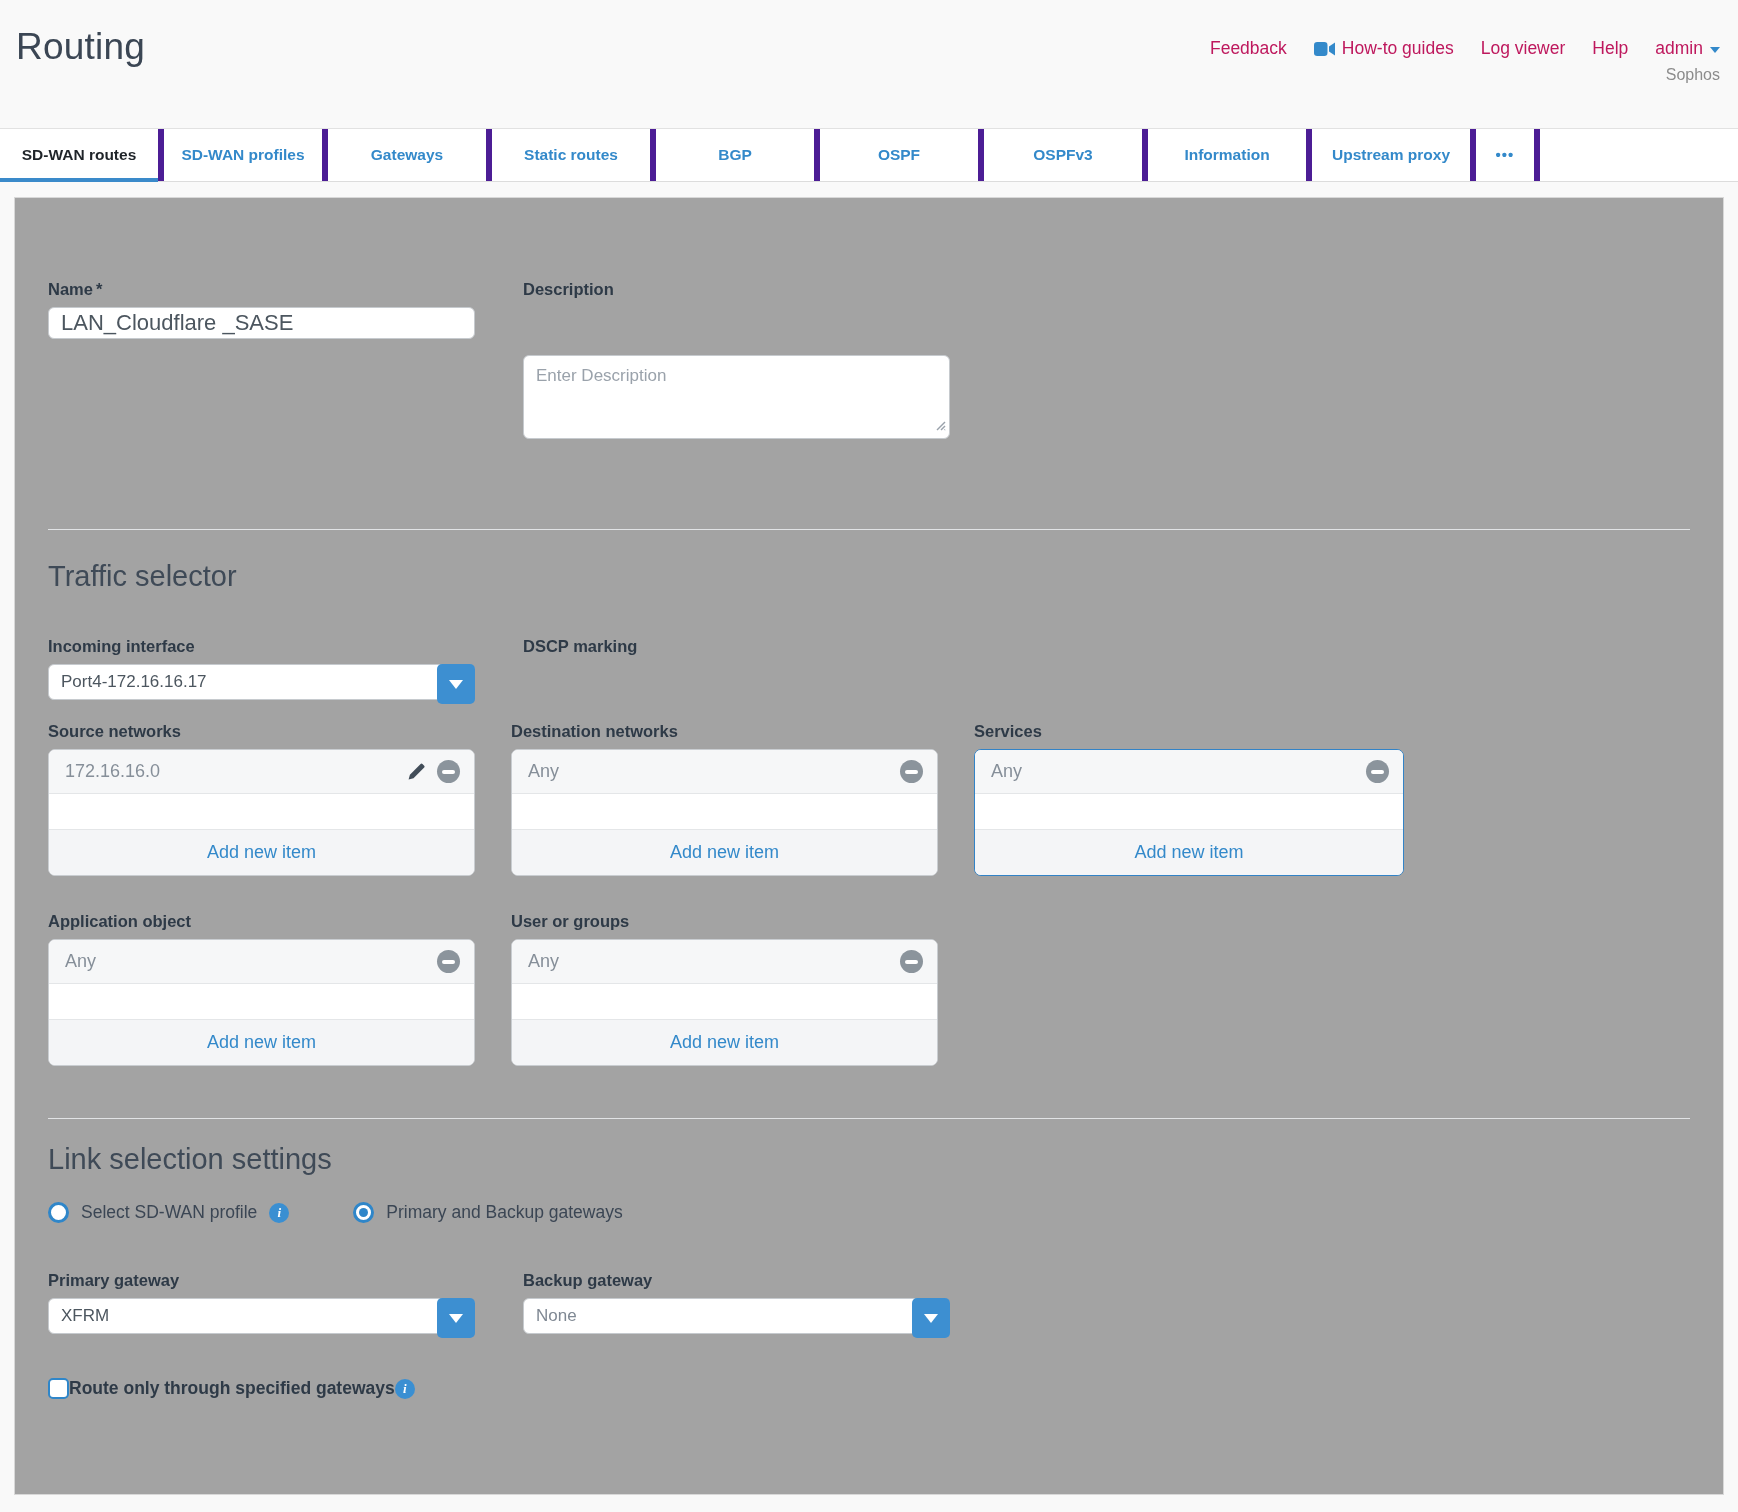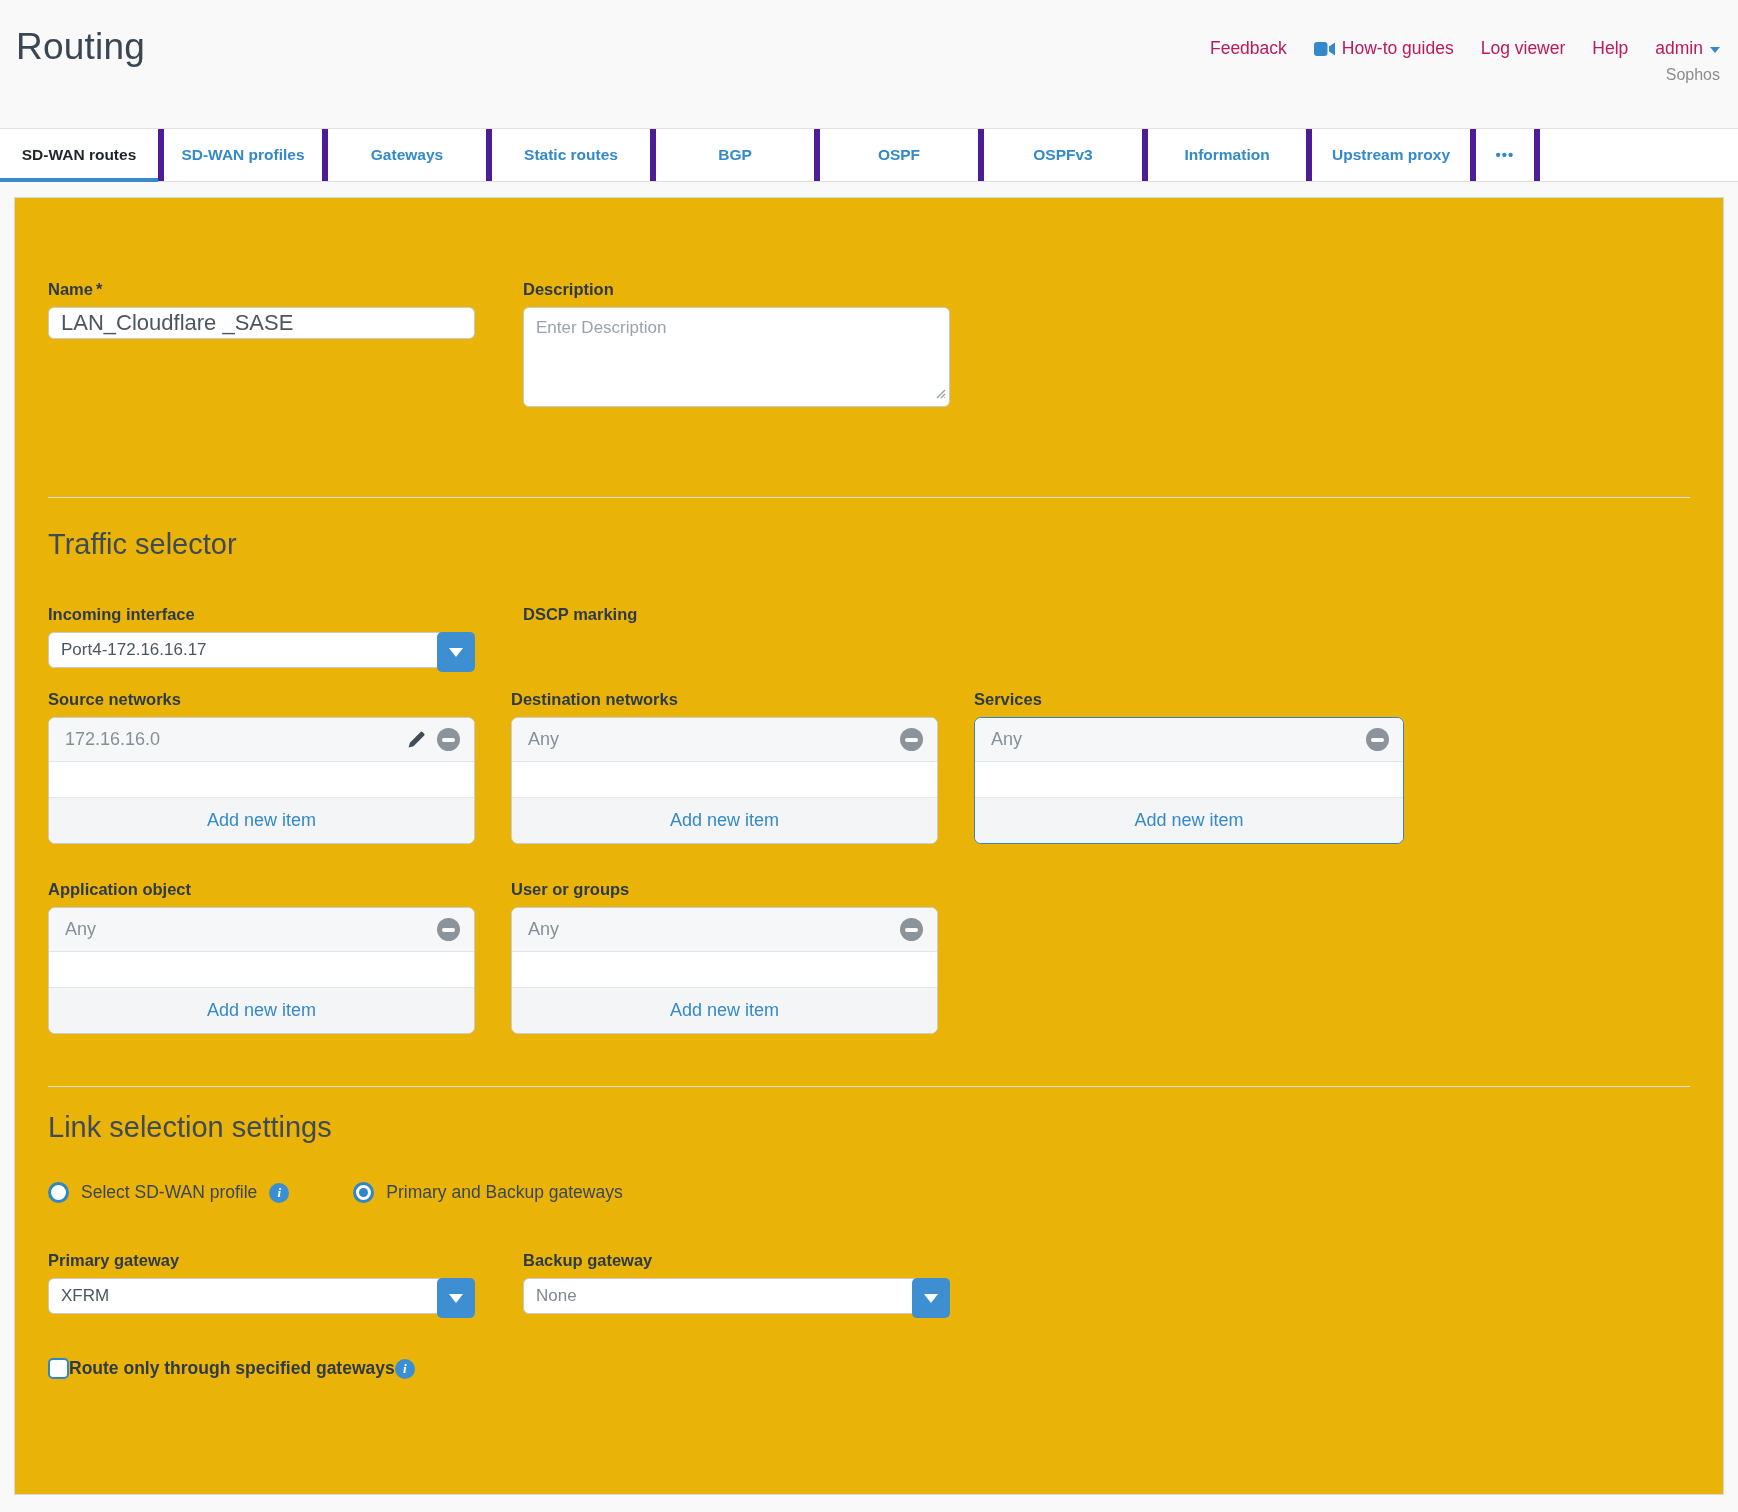--- a/index.html
+++ b/index.html
@@ -16,29 +16,29 @@
   .brand { color:#8c8c8c; font-size:16px; margin-top:7px; }
 
   
   .tabbar { height:54px; background:#ffffff; border-top:1px solid #e2e2e2; border-bottom:1px solid #dcdcdc; display:flex; }
   .tab { width:164px; text-align:center; line-height:52px; font-size:15.5px; font-weight:bold; color:#3389ca; border-right:6px solid #4c1d95; position:relative; cursor:pointer; white-space:nowrap; }
   .tab.active { color:#1f2429; }
   .tab.active::after { content:""; position:absolute; left:0; right:0; bottom:-1px; height:4px; background:#3a8aca; }
   .tab.more { width:64px; font-size:15px; letter-spacing:1px; }
 
   
-  .panel { margin:15px 14px 0 14px; background:#eab308; border:1px solid #d8d8d8; height:1298px; padding:82px 33px 0 33px; }
+  .panel { margin:15px 14px 0 14px; background:#a3a3a3; border:1px solid #d8d8d8; height:1298px; padding:82px 33px 0 33px; }
   .row { display:flex; gap:48px; }
   .col { width:427px; }
   .field-label { font-size:16.5px; font-weight:bold; color:#2e3a47; margin-bottom:8px; display:block; }
   .req { font-weight:bold; color:#2e3a47; margin-left:3px; }
 
   input.text-input { width:427px; height:32px; border:1px solid #c6cace; border-radius:6px; padding:0 12px; font-size:22px; color:#4c565f; font-family:"Liberation Sans", sans-serif; background:#fff; outline:none; }
   .ta-wrap { position:relative; width:427px; }
-  textarea.desc { width:427px; height:100px; border:1px solid #c6cace; border-radius:6px; padding:10px 12px; font-size:17px; color:#4c565f; font-family:"Liberation Sans", sans-serif; resize:none; outline:none; }
+  textarea.desc { width:427px; height:84px; border:1px solid #c6cace; border-radius:6px; padding:10px 12px; font-size:17px; color:#4c565f; font-family:"Liberation Sans", sans-serif; resize:none; outline:none;margin-top:48px; }
   textarea.desc::placeholder { color:#9aa2ab; }
   .grip { position:absolute; right:4px; bottom:8px; cursor:nwse-resize; }
 
   .divider { height:1px; background:#e1e3e5; }
   .div1 { margin-top:86px; }
   .div2 { margin-top:52px; }
   .section-heading { font-size:29px; font-weight:400; color:#3f4a57; }
   .h1sp { margin-top:30px; }
   .h2sp { margin-top:24px; }
 
@@ -61,21 +61,21 @@
   .item-text { font-size:18px; color:#868f99; flex:1; }
   .item-icons { display:flex; align-items:center; gap:10px; }
   .minus-icon { width:23px; height:23px; border-radius:50%; background:#8b949c; position:relative; display:inline-block; cursor:pointer; }
   .minus-icon::after { content:""; position:absolute; left:5px; right:5px; top:10px; height:3.5px; background:#fff; border-radius:2px; }
   .pencil-icon { display:inline-flex; cursor:pointer; }
   .empty-row { height:35px; background:#fff; }
   .add-row { height:46px; background:#f4f5f7; border-top:1px solid #e4e6e8; display:flex; align-items:center; justify-content:center; }
   .add-link { color:#3389ca; font-size:18px; text-decoration:none; cursor:pointer; }
 
   
-  .radio-row { margin-top:38px; display:flex; align-items:center; gap:64px; }
+  .radio-row { margin-top:26px; display:flex; align-items:center; gap:64px; }
   .radio-opt { display:flex; align-items:center; gap:12px; }
   .radio { width:21px; height:21px; border:3px solid #2f86c9; border-radius:50%; background:#fff; position:relative; display:inline-block; cursor:pointer; flex:none; }
   .radio.selected::after { content:""; position:absolute; inset:3px; background:#2f86c9; border-radius:50%; }
   .radio-label { font-size:17.5px; color:#3b4654; }
   .info-icon { width:20px; height:20px; border-radius:50%; background:#3a8fd2; color:#fff; font-size:13px; font-weight:bold; font-style:italic; font-family:"Liberation Serif", serif; display:inline-flex; align-items:center; justify-content:center; flex:none; }
   .gw-row { margin-top:48px; }
   .check-row { margin-top:44px; display:flex; align-items:center; }
   .checkbox { width:21px; height:21px; border:2.5px solid #2f86c9; border-radius:5px; background:#fff; display:inline-block; cursor:pointer; flex:none; }
   .check-label { font-size:17.5px; font-weight:bold; color:#2e3a47; }
 </style>

